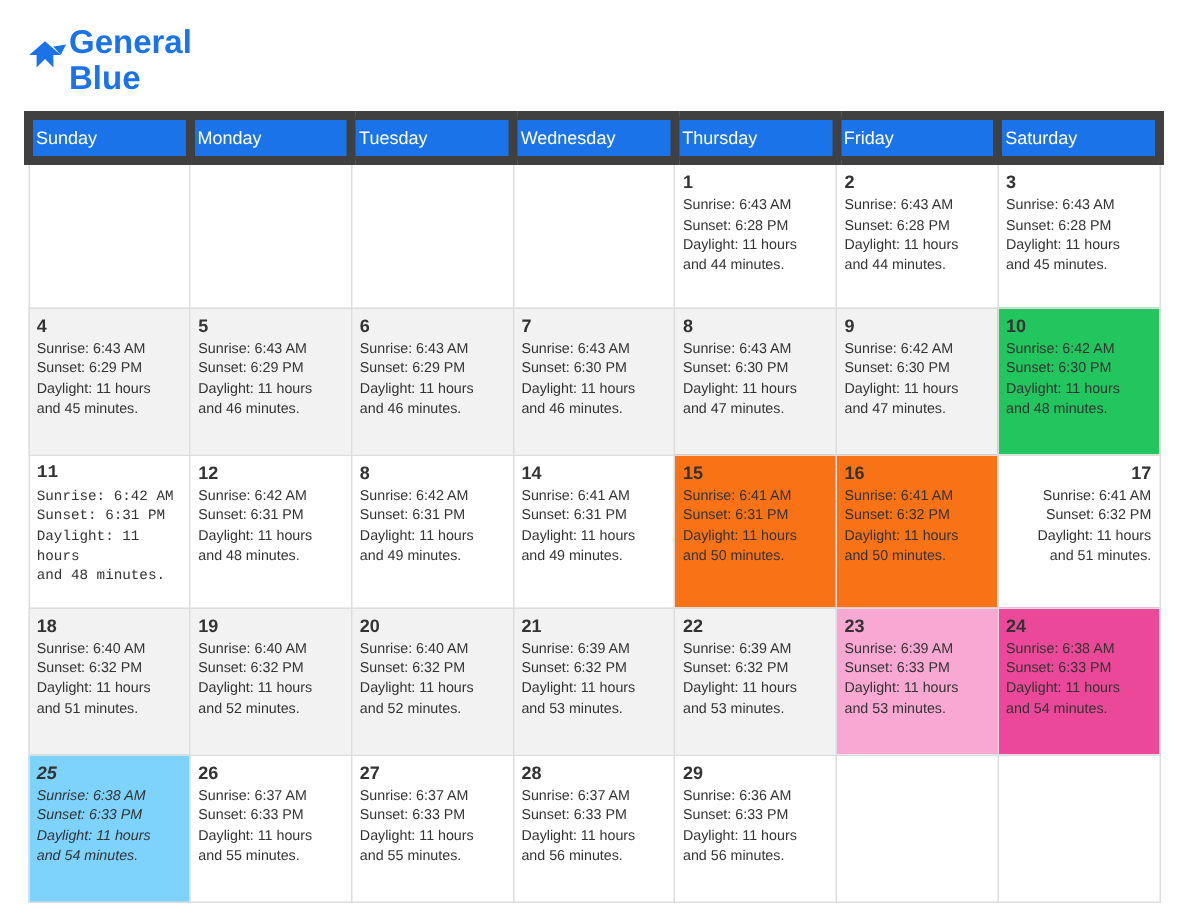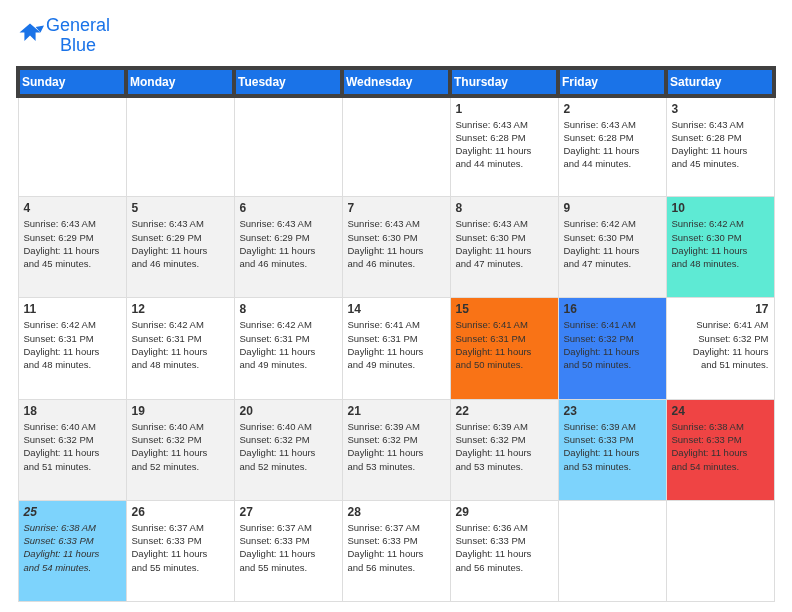--- a/index.html
+++ b/index.html
@@ -22,25 +22,24 @@
       justify-content: space-between;
       align-items: flex-start;
       margin-bottom: 10px;
     }
     .logo {
       display: flex;
       align-items: center;
       gap: 2px;
     }
     .logo-text {
-      font-size: 18px;
-      font-weight: normal;
+      font-size: 22px;
+      font-weight: bold;
       color: #333;
       line-height: 1.1;
-      text-align: center;
     }
     .logo-text span {
       color: #1a73e8;
     }
     .logo-bird {
       width: 28px;
       height: 28px;
     }
     .title-block {
       text-align: right;
@@ -58,24 +57,24 @@
       flex: 1;
       border: 1px solid #ccc;
       border-collapse: collapse;
       width: 100%;
       table-layout: fixed;
     }
     .calendar th {
       background: #1a73e8;
       color: #fff;
       font-size: 12px;
-      font-weight: bold;
+      font-weight: normal;
       text-align: left;
       padding: 5px 2px;
-      border: 4px solid #404040;
+      border: 6px solid #404040;
     }
     .calendar td {
       border: 1px solid #ddd;
       vertical-align: top;
       padding: 4px 5px;
       font-size: 10px;
       color: #333;
       height: 88px;
     }
     .day-num {
@@ -203,30 +202,30 @@
 Daylight: 11 hours
 and 47 minutes.</div>
           </td>
           <td style="background-color: rgb(242, 242, 242);">
             <span class="day-num">9</span>
             <div class="day-info" style="white-space: pre-line;">Sunrise: 6:42 AM
 Sunset: 6:30 PM
 Daylight: 11 hours
 and 47 minutes.</div>
           </td>
-          <td style="background-color: #5eead4;">
+          <td style="background-color: #22c55e;">
             <span class="day-num">10</span>
             <div class="day-info" style="white-space: pre-line;">Sunrise: 6:42 AM
 Sunset: 6:30 PM
 Daylight: 11 hours
 and 48 minutes.</div>
           </td>
         </tr>
         <tr>
-          <td style="background-color: rgb(255, 255, 255);">
+          <td style="background-color: rgb(255, 255, 255); font-family: Liberation Mono, monospace;">
             <span class="day-num">11</span>
             <div class="day-info" style="white-space: pre-line;">Sunrise: 6:42 AM
 Sunset: 6:31 PM
 Daylight: 11 hours
 and 48 minutes.</div>
           </td>
           <td style="background-color: rgb(255, 255, 255);">
             <span class="day-num">12</span>
             <div class="day-info" style="white-space: pre-line;">Sunrise: 6:42 AM
 Sunset: 6:31 PM
@@ -247,21 +246,21 @@
 Daylight: 11 hours
 and 49 minutes.</div>
           </td>
           <td style="background-color: #f97316;">
             <span class="day-num">15</span>
             <div class="day-info" style="white-space: pre-line;">Sunrise: 6:41 AM
 Sunset: 6:31 PM
 Daylight: 11 hours
 and 50 minutes.</div>
           </td>
-          <td style="background-color: #3b82f6;">
+          <td style="background-color: #f97316;">
             <span class="day-num">16</span>
             <div class="day-info" style="white-space: pre-line;">Sunrise: 6:41 AM
 Sunset: 6:32 PM
 Daylight: 11 hours
 and 50 minutes.</div>
           </td>
           <td style="background-color: rgb(255, 255, 255); text-align: right;">
             <span class="day-num">17</span>
             <div class="day-info" style="white-space: pre-line;">Sunrise: 6:41 AM
 Sunset: 6:32 PM
@@ -298,28 +297,28 @@
 Daylight: 11 hours
 and 53 minutes.</div>
           </td>
           <td style="background-color: rgb(242, 242, 242);">
             <span class="day-num">22</span>
             <div class="day-info" style="white-space: pre-line;">Sunrise: 6:39 AM
 Sunset: 6:32 PM
 Daylight: 11 hours
 and 53 minutes.</div>
           </td>
-          <td style="background-color: #7dd3fc;">
+          <td style="background-color: #f9a8d4;">
             <span class="day-num">23</span>
             <div class="day-info" style="white-space: pre-line;">Sunrise: 6:39 AM
 Sunset: 6:33 PM
 Daylight: 11 hours
 and 53 minutes.</div>
           </td>
-          <td style="background-color: #ef4444;">
+          <td style="background-color: #ec4899;">
             <span class="day-num">24</span>
             <div class="day-info" style="white-space: pre-line;">Sunrise: 6:38 AM
 Sunset: 6:33 PM
 Daylight: 11 hours
 and 54 minutes.</div>
           </td>
         </tr>
         <tr>
           <td style="background-color: #7dd3fc; font-style: italic;">
             <span class="day-num">25</span>

